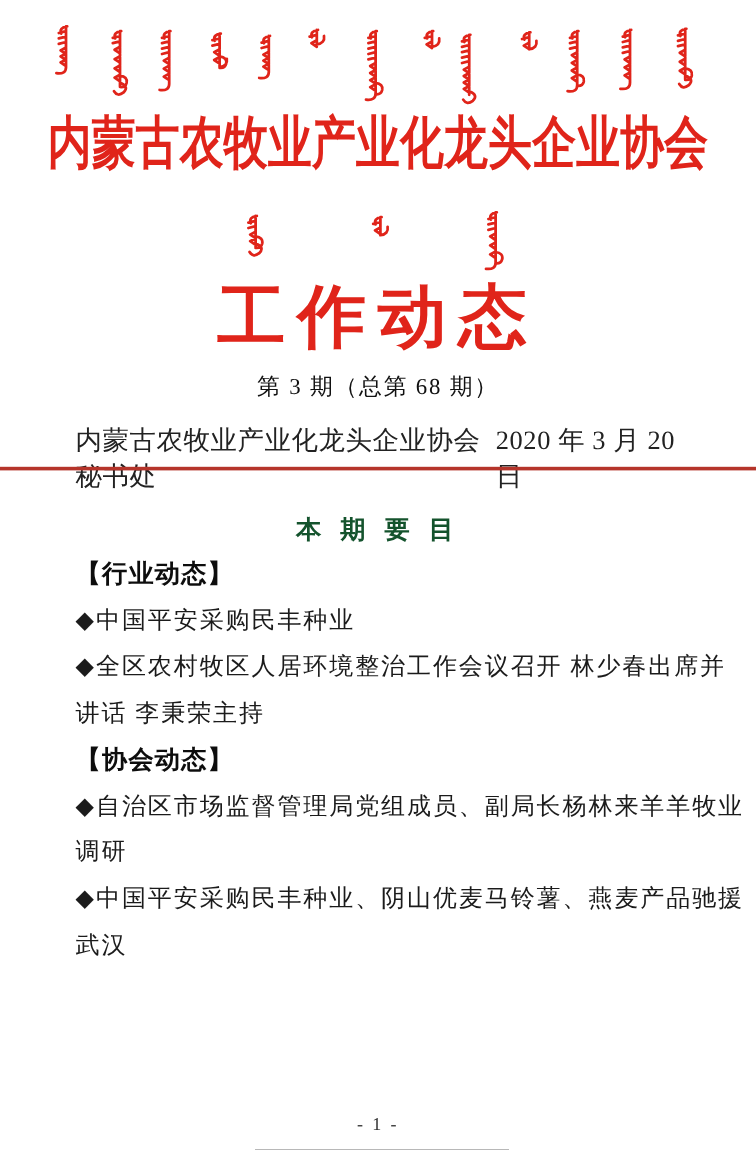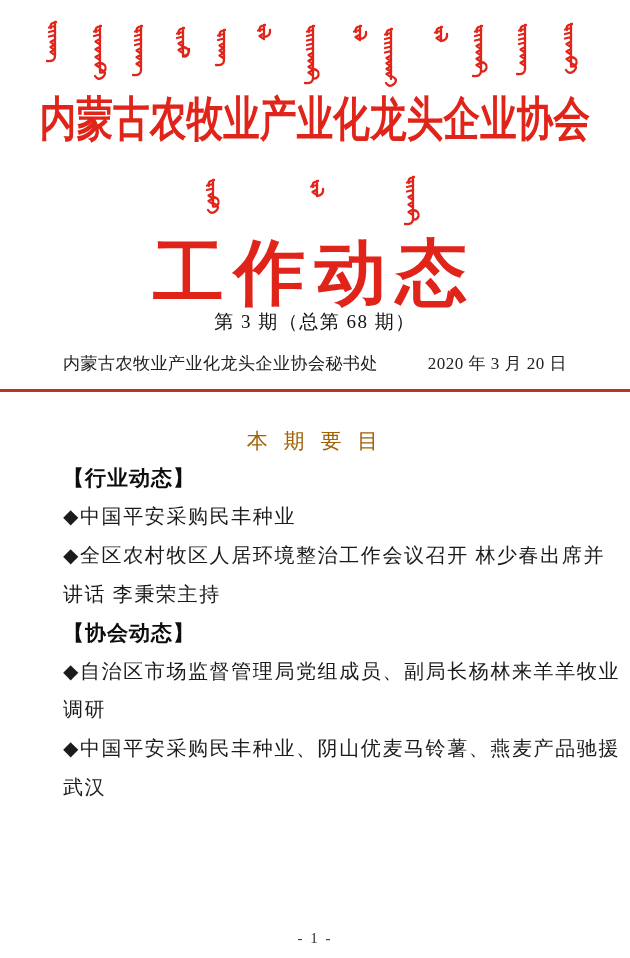--- a/index.html
+++ b/index.html
@@ -23,49 +23,49 @@
     font-size:36.5px;
     letter-spacing:0.2px;
     transform:scaleY(1.3);
     transform-origin:center top;
   }
   .bulletin-title{
     position:absolute;top:226px;left:0;right:0;
     text-align:center;
     font-family:"Liberation Serif","DejaVu Serif",serif;
     font-weight:bold;
-    font-size:71px;
+    font-size:57px;
     letter-spacing:10px;
     white-space:nowrap;
   }
   .issue-line{
     position:absolute;top:309px;left:0;right:0;
     text-align:center;
     font-weight:normal;
     font-size:19px;
     letter-spacing:1.5px;
     color:#111111;
   }
   .pub-row{
     position:absolute;top:352px;left:63px;right:63px;
     display:flex;justify-content:space-between;align-items:center;
-    font-size:17px;color:#222222;
+    font-size:22px;color:#222222;
     letter-spacing:0.5px;
   }
   .rule{
     position:absolute;top:389px;left:0;width:630px;height:3px;
   }
   .toc-heading{
     position:absolute;top:427px;left:0;right:0;
     text-align:center;
     font-family:"Liberation Sans","DejaVu Sans",sans-serif;
-    font-weight:normal;
+    font-weight:bold;
     font-size:21px;
     letter-spacing:5px;
-    color:#a16207;
+    color:#14532d;
   }
   .toc{
     position:absolute;top:459px;left:63px;right:52px;
   }
   .toc-line{
     height:38.6px;
     display:flex;align-items:center;
     white-space:nowrap;
     color:#1b1b1b;
   }

